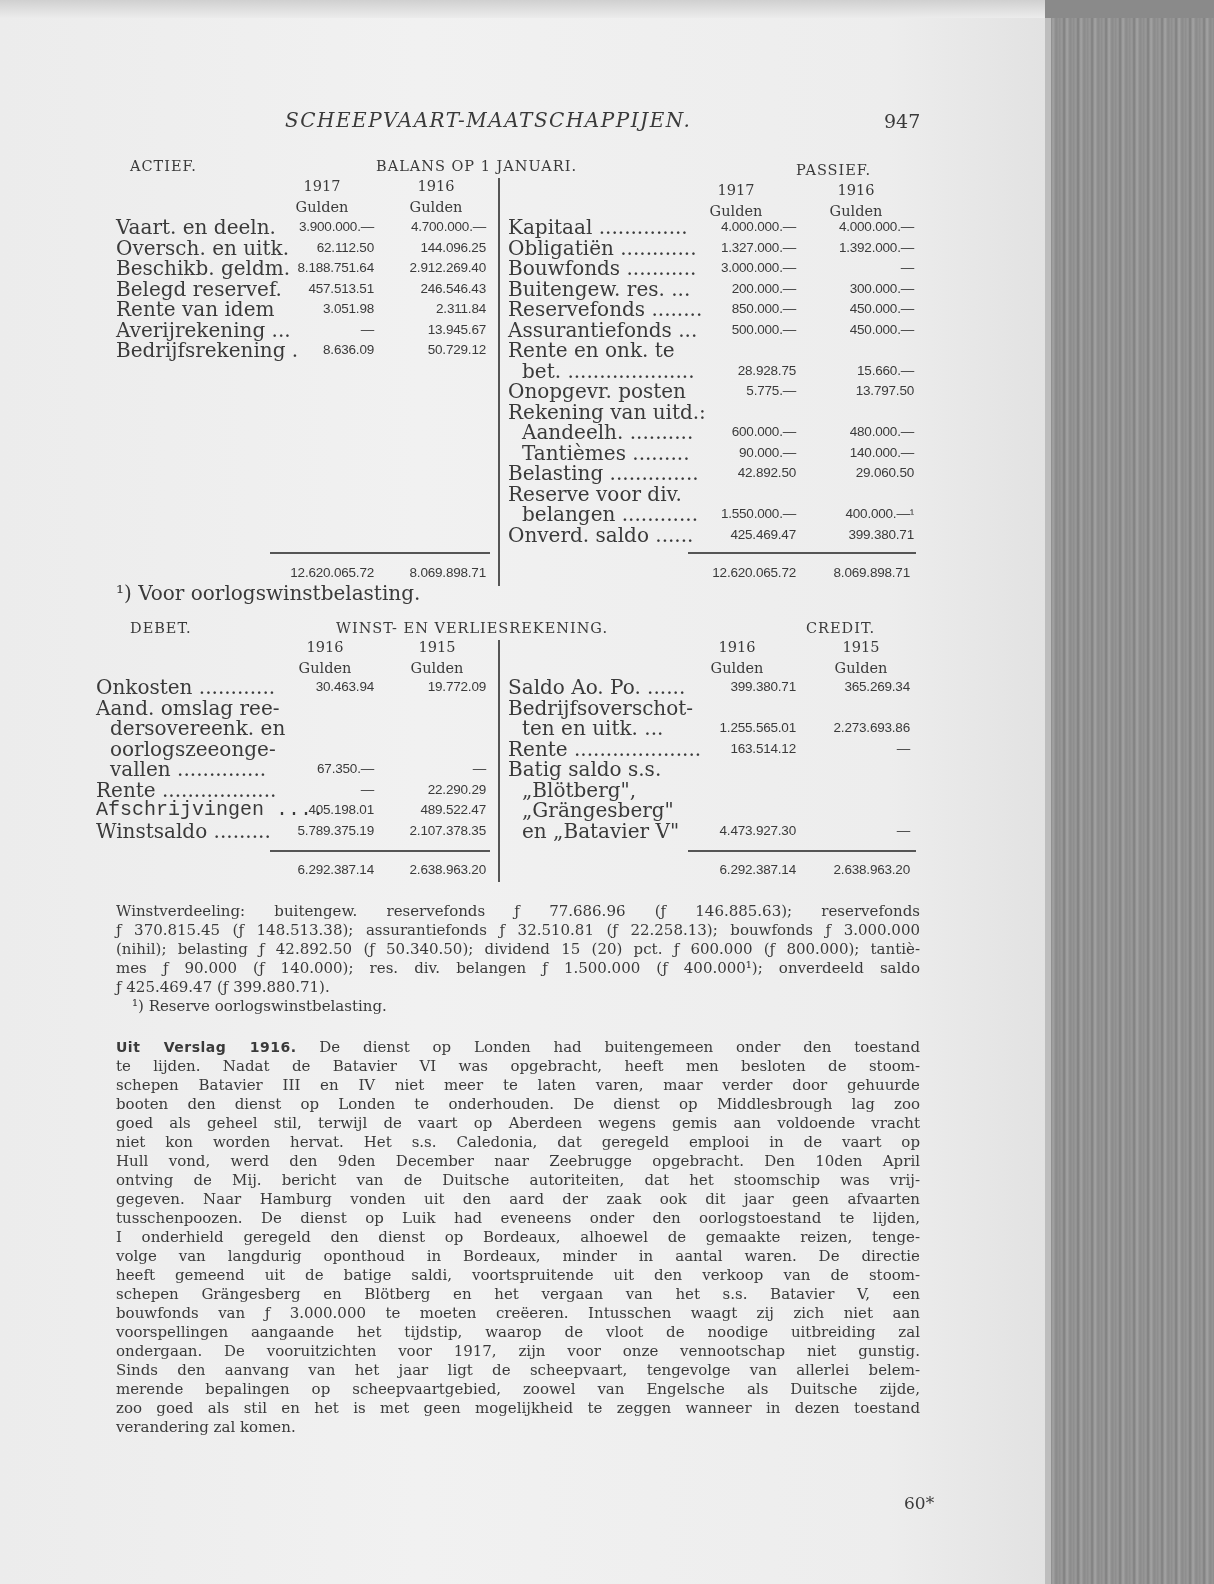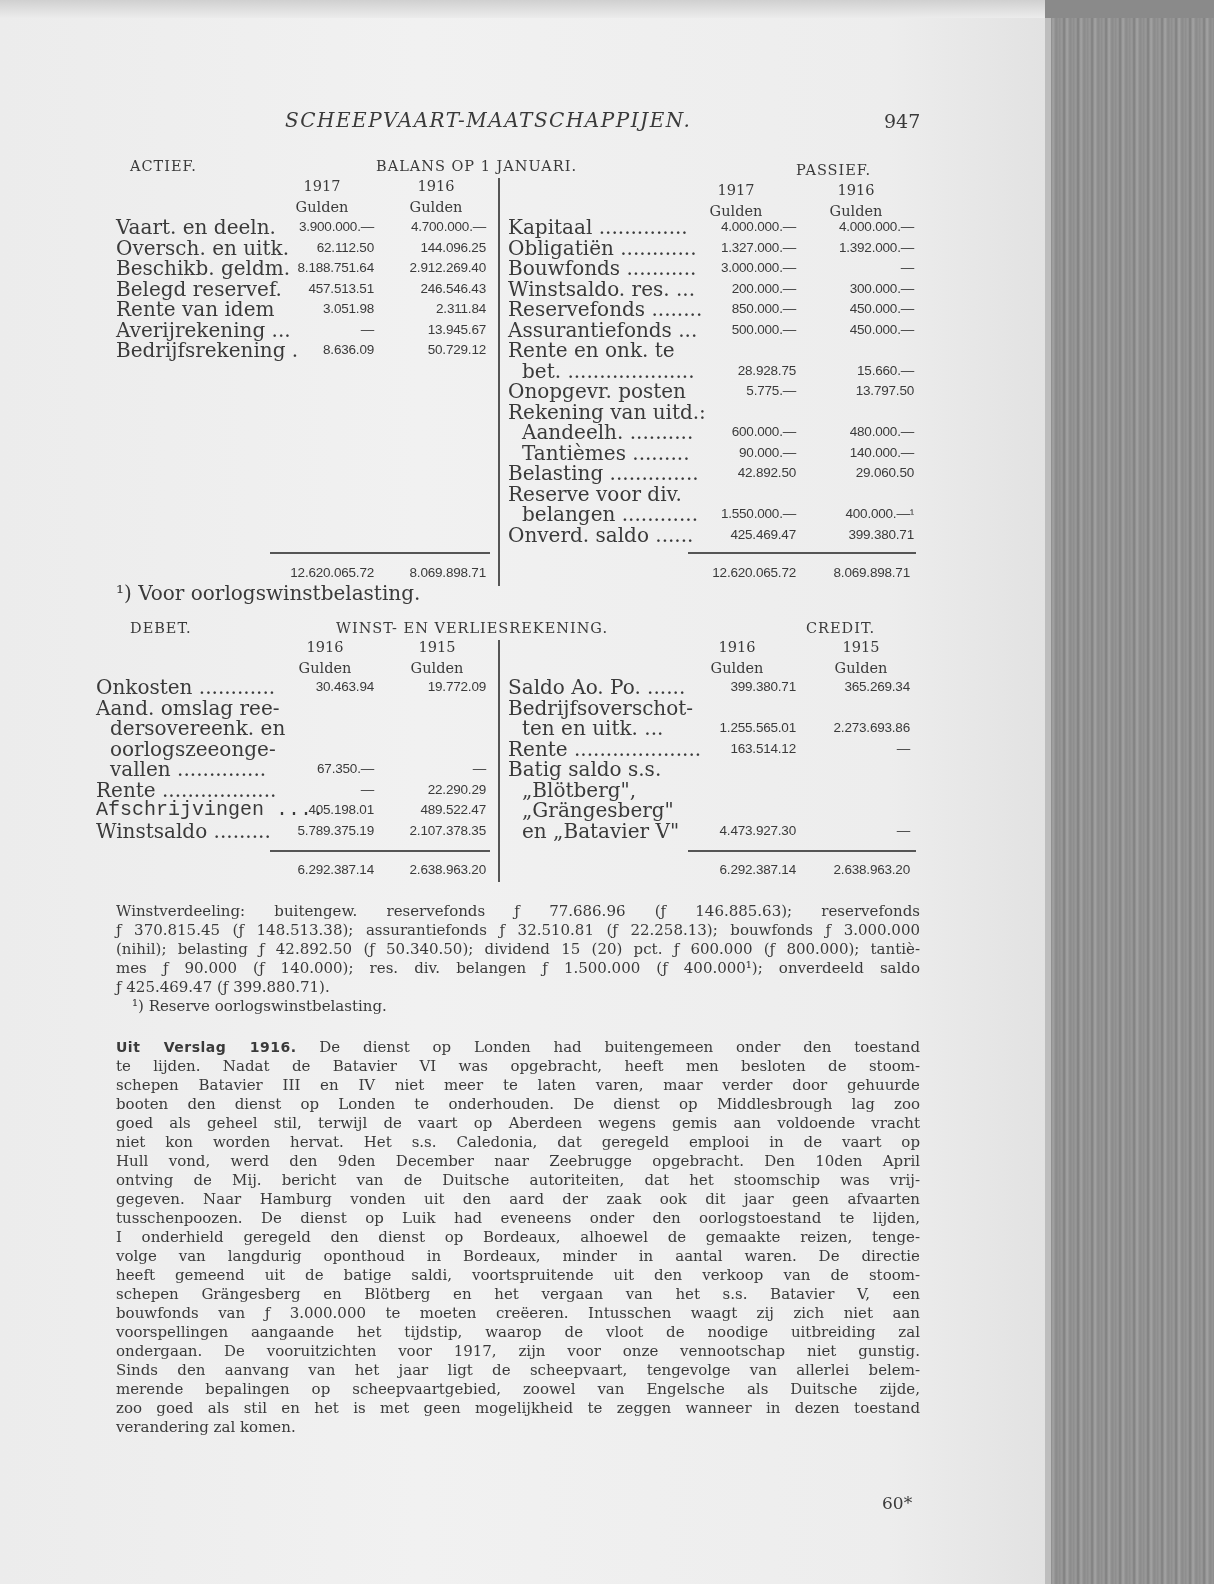--- a/index.html
+++ b/index.html
@@ -19,21 +19,21 @@
   .t{position:absolute;font-size:20px;line-height:20.5px;white-space:nowrap;}
   .num{position:absolute;font-family:"Liberation Sans","DejaVu Sans",sans-serif;font-size:13.5px;line-height:20.5px;text-align:right;white-space:nowrap;letter-spacing:-0.2px;}
   .head{position:absolute;font-size:14.5px;letter-spacing:1px;white-space:nowrap;}
   .col-head{position:absolute;font-size:14.5px;text-align:center;line-height:20.5px;}
   .vline{position:absolute;width:1.5px;background:#555;}
   .hline{position:absolute;height:1.5px;background:#555;}
 
   .para{position:absolute;left:116px;width:804px;font-size:15px;line-height:19px;text-align:justify;}
   .para p{margin:0;}
   .bold-lead{font-family:"DejaVu Sans","Liberation Sans",sans-serif;font-weight:bold;font-size:14px;letter-spacing:0.5px;}
-  .sign{position:absolute;top:1493px;left:882px;font-size:17px;}
+  .sign{position:absolute;top:1493px;left:904px;font-size:17px;}
 </style>
 </head>
 <body>
 
 <div class="page"></div>
 <div class="topband"></div>
 <div class="edges"></div>
 
 <div class="running-head">SCHEEPVAART-MAATSCHAPPIJEN.</div>
 <div class="page-num">947</div>
@@ -74,21 +74,21 @@
   <div id="liab-rows">
       <div class="t" style="left: 508px; top: 217px;">Kapitaal ..............</div>
       <div class="num" style="left: 684px; width: 112px; top: 217px;">4.000.000.—</div>
       <div class="num" style="left: 796px; width: 118px; top: 217px;">4.000.000.—</div>
       <div class="t" style="left: 508px; top: 237.5px;">Obligatiën ............</div>
       <div class="num" style="left: 684px; width: 112px; top: 237.5px;">1.327.000.—</div>
       <div class="num" style="left: 796px; width: 118px; top: 237.5px;">1.392.000.—</div>
       <div class="t" style="left: 508px; top: 258px;">Bouwfonds ...........</div>
       <div class="num" style="left: 684px; width: 112px; top: 258px;">3.000.000.—</div>
       <div class="num" style="left: 796px; width: 118px; top: 258px;">—</div>
-      <div class="t" style="left: 508px; top: 278.5px;">Winstsaldo. res. ...</div>
+      <div class="t" style="left: 508px; top: 278.5px;">Buitengew. res. ...</div>
       <div class="num" style="left: 684px; width: 112px; top: 278.5px;">200.000.—</div>
       <div class="num" style="left: 796px; width: 118px; top: 278.5px;">300.000.—</div>
       <div class="t" style="left: 508px; top: 299px;">Reservefonds ........</div>
       <div class="num" style="left: 684px; width: 112px; top: 299px;">850.000.—</div>
       <div class="num" style="left: 796px; width: 118px; top: 299px;">450.000.—</div>
       <div class="t" style="left: 508px; top: 319.5px;">Assurantiefonds ...</div>
       <div class="num" style="left: 684px; width: 112px; top: 319.5px;">500.000.—</div>
       <div class="num" style="left: 796px; width: 118px; top: 319.5px;">450.000.—</div>
       <div class="t" style="left: 508px; top: 340px;">Rente en onk. te</div>
       <div class="num" style="left: 684px; width: 112px; top: 340px;"></div>

